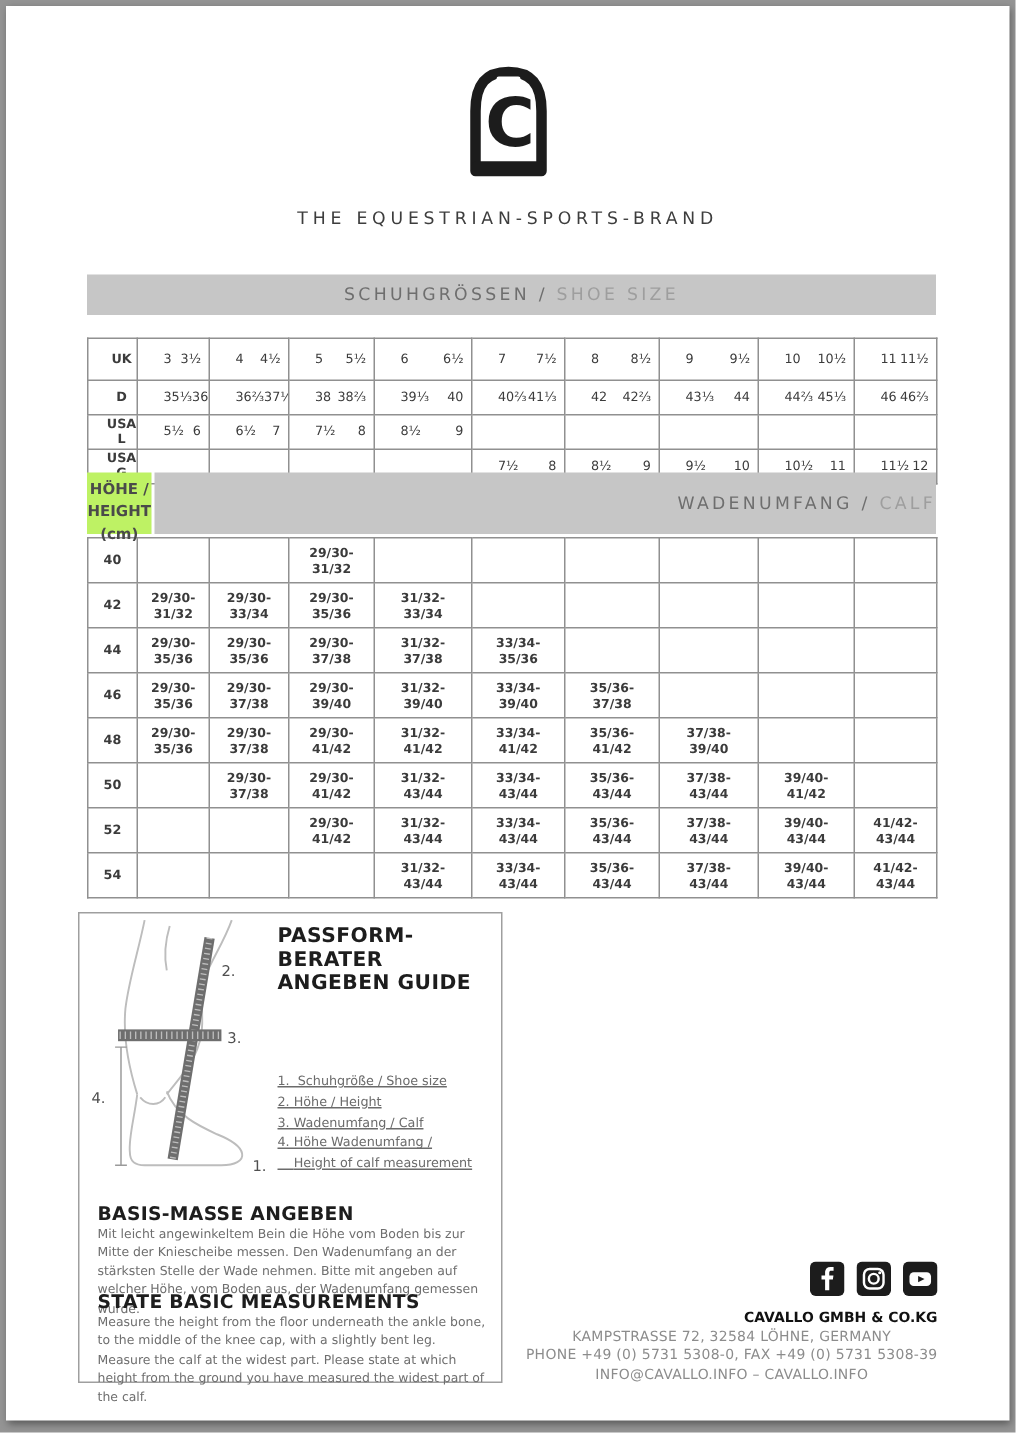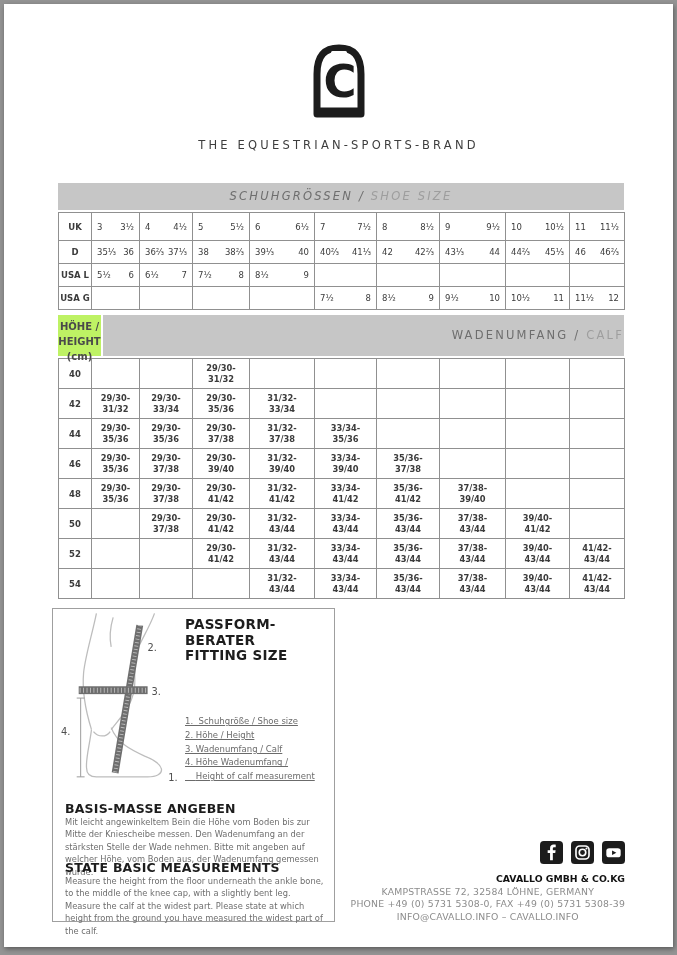--- a/index.html
+++ b/index.html
@@ -13,28 +13,28 @@
   .tagline { position:absolute; left:0; right:0; top:134px; text-align:center;
              font-size:11.5px; letter-spacing:3.2px; color:#3d3d3d; }
 
   
   .bar { background:#c6c6c6; text-align:center; font-size:11.5px; letter-spacing:2.2px; }
   .bar-dark { color:#6e6e6e; }
   .bar-light { color:#9e9e9e; }
 
   
   .shoe-wrap { position:absolute; left:54px; top:179px; width:566px; }
-  .shoe-wrap .bar { height:27px; line-height:27px; margin-bottom:2px;font-style:italic; }
+  .shoe-wrap .bar { height:27px; line-height:27px; margin-bottom:15px; }
   table { border-collapse:collapse; table-layout:fixed; width:566px; }
   td { border:1px solid #909090; color:#3b3b3b; overflow:hidden; }
   .lbl { font-weight:bold; font-size:8.5px; text-align:center; }
   .pair { font-size:8.5px; }
   .pair .pv { display:flex; justify-content:space-between; padding:0 5px; }
   #shoe-body tr:first-child td { height:28px; }
-  #shoe-body tr td { height:23px; }
+  #shoe-body tr td { height:23px;padding-left:12px; }
   #shoe-body tr:first-child td { height:28px; }
 
   
   .calf-wrap { position:absolute; left:54px; top:311px; width:566px; }
   .calf-head { display:flex; gap:2px; margin-bottom:2px; }
   .corner { width:43px; background:#bef264; font-size:10px; font-weight:bold; color:#4a4a4a;
             text-align:center; white-space:pre-line; line-height:1.5; padding-top:4px; height:41px; }
   .calf-title { flex:1; background:#c6c6c6; height:41px; line-height:41px; text-align:right;
                 font-size:11.5px; letter-spacing:2.2px; }
   .hgt { font-weight:bold; font-size:8.5px; text-align:center; }
@@ -518,21 +518,21 @@
 
         <g font-family="DejaVu Sans, sans-serif" font-size="10" fill="#4f4f4f">
           <text x="90" y="38">2.</text>
           <text x="94" y="83">3.</text>
           <text x="2" y="124">4.</text>
           <text x="111" y="170">1.</text>
         </g>
       </svg>
       <div class="fit-title">
         <div>PASSFORM-BERATER</div>
-        <div>FITTING SIZE</div>
+        <div>ANGEBEN GUIDE</div>
       </div>
       <div class="legend" id="legend">
           <div class="legend-item">1.  Schuhgröße / Shoe size</div>
           <div class="legend-item">2. Höhe / Height</div>
           <div class="legend-item">3. Wadenumfang / Calf</div>
           <div class="legend-item">4. Höhe Wadenumfang /
     Height of calf measurement</div>
         </div>
       <div class="sec-title basis-title">BASIS-MASSE ANGEBEN</div>
       <div class="sec-text basis-text">Mit leicht angewinkeltem Bein die Höhe vom Boden bis zur Mitte der Kniescheibe messen. Den Wadenumfang an der stärksten Stelle der Wade nehmen. Bitte mit angeben auf welcher Höhe, vom Boden aus, der Wadenumfang gemessen wurde.</div>

